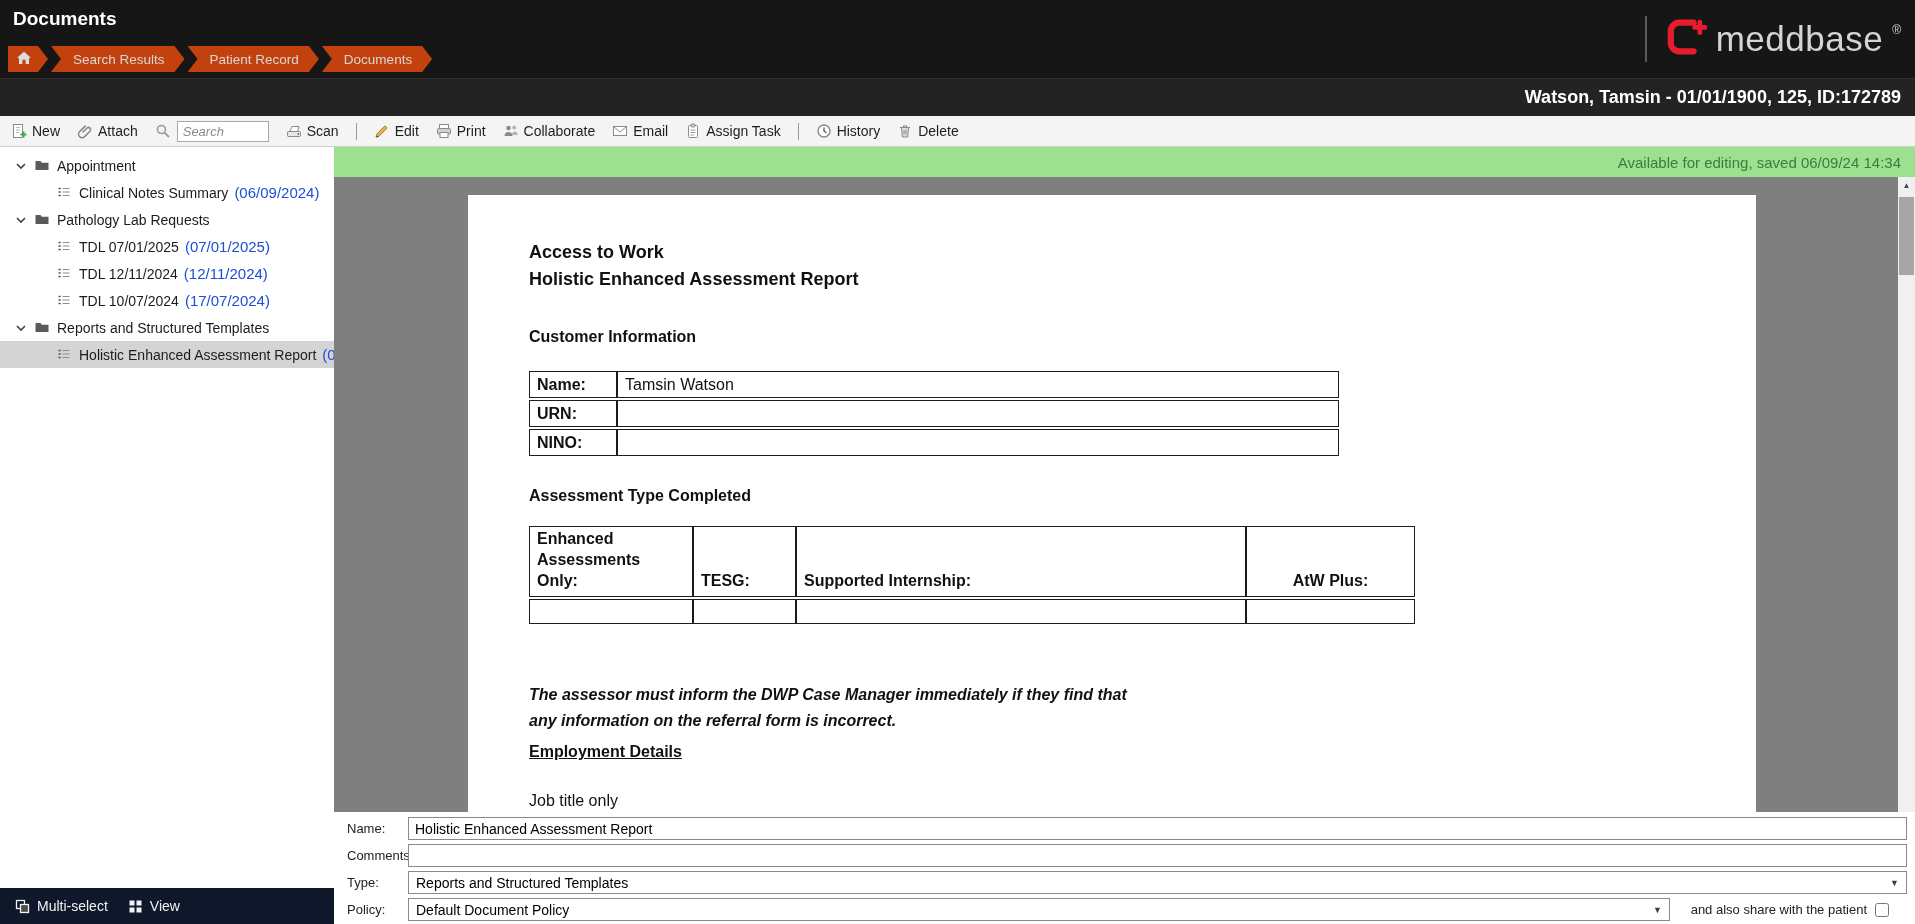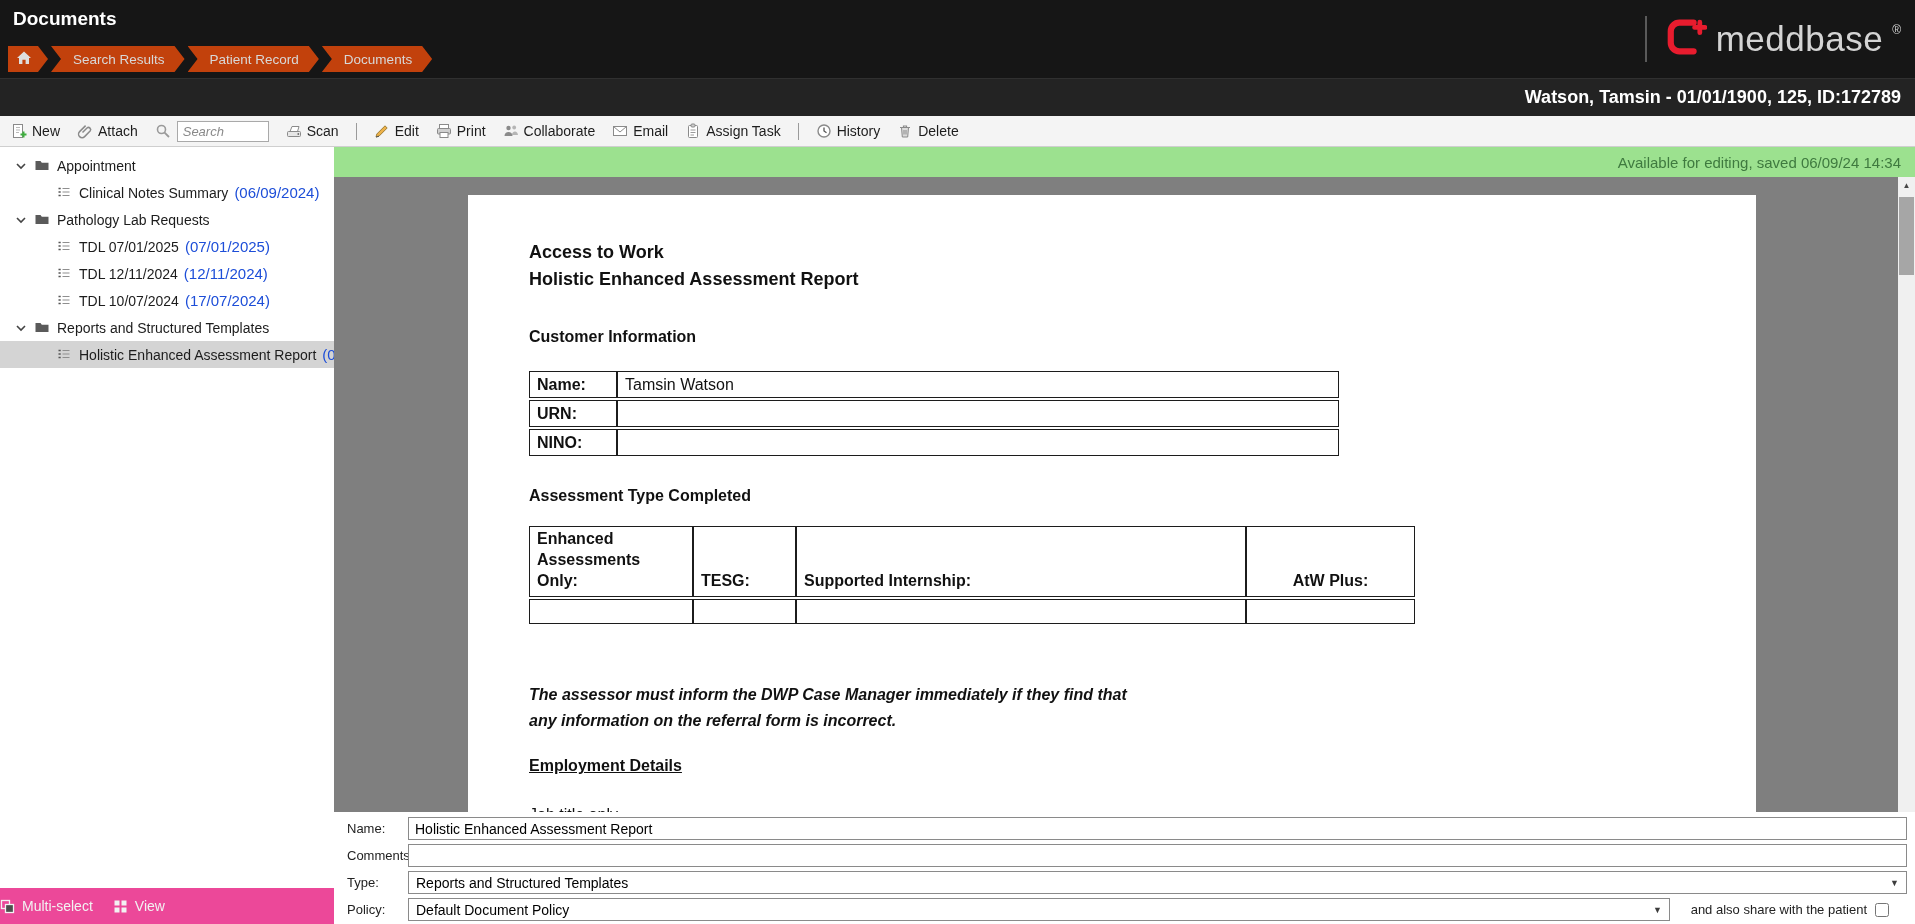--- a/index.html
+++ b/index.html
@@ -49,21 +49,21 @@
   
   .sidebar { width:334px; background:#ffffff; display:flex; flex-direction:column; }
   .tree { flex:1; padding-top:5px; overflow:hidden; }
   .tree-row { display:flex; align-items:center; height:27px; font-size:14px; color:#1c1c1c; cursor:pointer; white-space:nowrap; overflow:hidden; }
   .tree-row .chev { width:14px; height:14px; margin-left:14px; flex:0 0 auto; }
   .tree-row .ic { width:16px; height:15px; margin-left:6px; margin-right:7px; flex:0 0 auto; }
   .tree-row.child { padding-left:56px; }
   .tree-row.child .ic { margin-left:0; }
   .tree-row .date { color:#1d4ed8; font-size:15px; margin-left:6px; }
   .tree-row.selected { background:#d4d4d4; }
-  .sidebar-footer { height:36px; background:#ec4899; display:flex; align-items:center; gap:20px; }
+  .sidebar-footer { height:36px; background:#0f172a; display:flex; align-items:center; gap:20px; padding-left:15px; }
   .sf-btn { display:flex; align-items:center; gap:7px; color:#f2f2f2; font-size:14px; cursor:pointer; }
   .sf-btn svg { display:block; }
 
   
   .content { flex:1; display:flex; flex-direction:column; background:#ffffff; }
   .status-bar { height:30px; background:#9ce18f; color:#3f7a3f; font-size:15px; display:flex; align-items:center;
                 justify-content:flex-end; padding-right:14px; }
   .doc-area { height:635px; background:#7f7f7f; position:relative; overflow:hidden; }
   .doc-page { position:absolute; left:134px; top:18px; width:1288px; height:1500px; background:#ffffff;
               padding:44px 60px 0 61px; color:#111; }
@@ -75,21 +75,21 @@
   .doc-table td { border:1.5px solid #1c1c1c; font-size:16px; padding:1px 7px; vertical-align:middle; }
   .t1 { margin-top:22px; }
   .t1 td { height:27px; }
   .t1 .tl { width:88px; font-weight:700; }
   .t2 { margin-top:18px; }
   .t2 .hd { font-weight:700; height:50px; vertical-align:bottom; padding-bottom:5px; line-height:21px; }
   .t2 .empty td, .t2 td.emp { height:25px; }
   .c1 { width:164px; } .c2 { width:103px; } .c3 { width:450px; } .c4 { width:169px;text-align:center; }
   .mt-assess { margin-top:28px; }
   .notice { margin-top:56px; font-size:16px; font-weight:700; font-style:italic; line-height:26px; }
-  .employment { margin-top:22px; text-decoration:underline; }
+  .employment { margin-top:8px; text-decoration:underline; }
   .job-title { margin-top:30px; font-size:16px; }
 
   
   .scrollbar { position:absolute; right:0; top:0; width:17px; height:100%; background:#f0f0f0; }
   .scroll-btn { width:17px; height:17px; display:flex; align-items:center; justify-content:center;
                 font-size:8px; color:#474747; background:#f0f0f0; cursor:pointer; }
   .scroll-thumb { position:absolute; top:20px; left:1px; width:15px; height:78px; background:#a6a6a6; cursor:grab; }
 
   
   .form-area { height:112px; background:#ffffff; padding-top:3px; }

